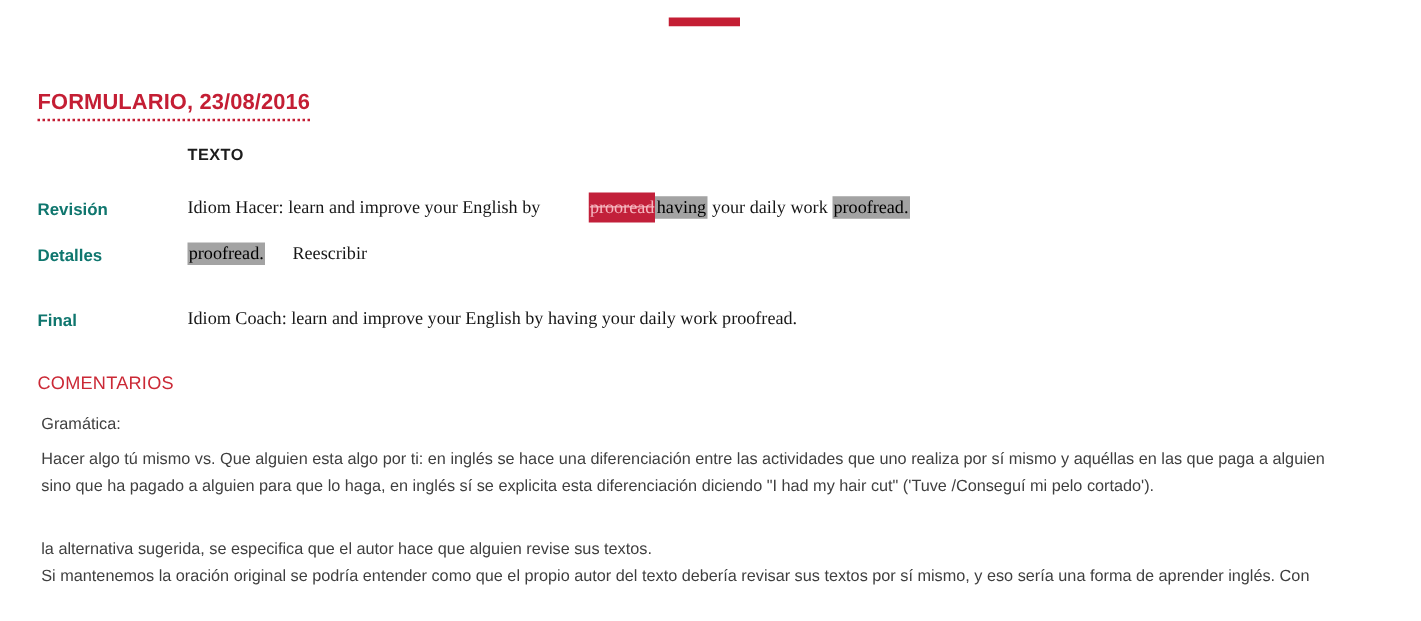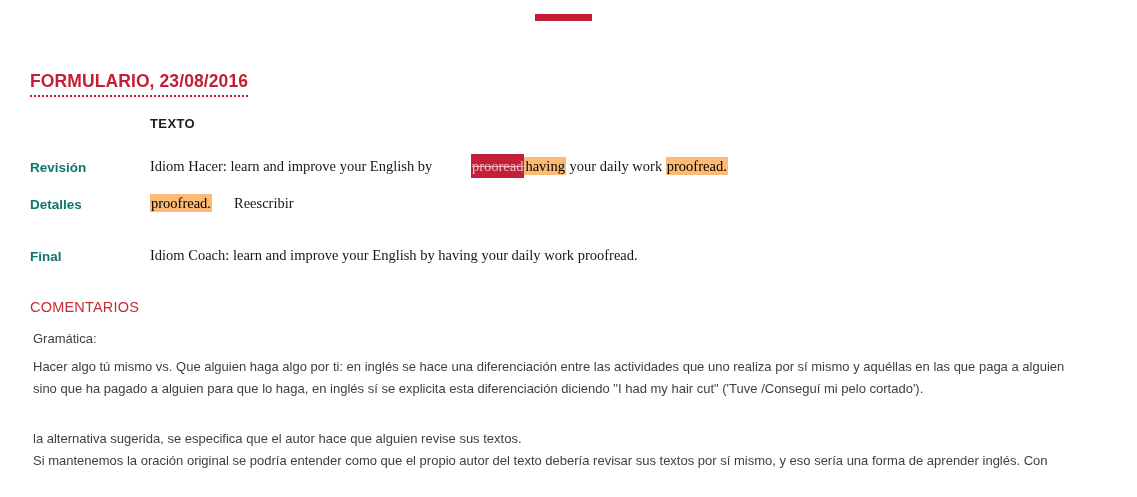--- a/index.html
+++ b/index.html
@@ -80,21 +80,21 @@
 
   del.deleted {
     background: #c2203a;
     color: #f6b8c0;
     text-decoration: line-through;
     text-decoration-color: #f6b8c0;
     padding: 4px 1px;
     margin-left: 35px;
   }
   ins.inserted {
-    background: #fdba74;
+    background: #a3a3a3;
     color: #000000;
     text-decoration: none;
     padding: 1px 1px;
   }
   .detalles-action {
     margin-left: 22px;
   }
 
   
   .comments-heading {
@@ -139,20 +139,20 @@
 <div class="field-label label-detalles">Detalles</div>
 <div class="field-value value-detalles"><ins class="inserted">proofread.</ins><span class="detalles-action">Reescribir</span></div>
 
 <div class="field-label label-final">Final</div>
 <div class="field-value value-final">Idiom Coach: learn and improve your English by having your daily work proofread.</div>
 
 <div class="comments-heading">COMENTARIOS</div>
 <div class="comments-intro">Gramática:</div>
 
 <div class="comment-paragraph paragraph-1">
-  <div class="comment-line">Hacer algo tú mismo vs. Que alguien haga algo por ti: en inglés se hace una diferenciación entre las actividades que uno realiza por sí mismo y aquéllas en las que paga a alguien</div>
+  <div class="comment-line">Hacer algo tú mismo vs. Que alguien esta algo por ti: en inglés se hace una diferenciación entre las actividades que uno realiza por sí mismo y aquéllas en las que paga a alguien</div>
   <div class="comment-line">sino que ha pagado a alguien para que lo haga, en inglés sí se explicita esta diferenciación diciendo "I had my hair cut" ('Tuve /Conseguí mi pelo cortado').</div>
 </div>
 
 <div class="comment-paragraph paragraph-2">
   <div class="comment-line">la alternativa sugerida, se especifica que el autor hace que alguien revise sus textos.</div>
   <div class="comment-line">Si mantenemos la oración original se podría entender como que el propio autor del texto debería revisar sus textos por sí mismo, y eso sería una forma de aprender inglés. Con</div>
 </div>
 
 </body></html>

